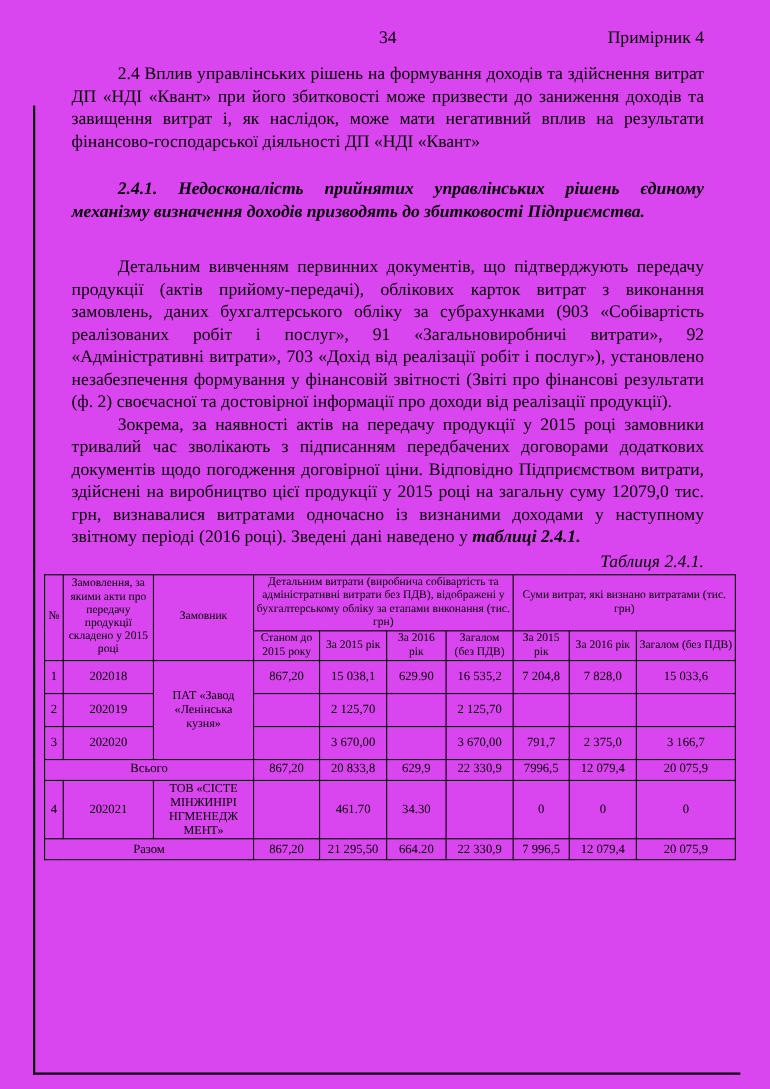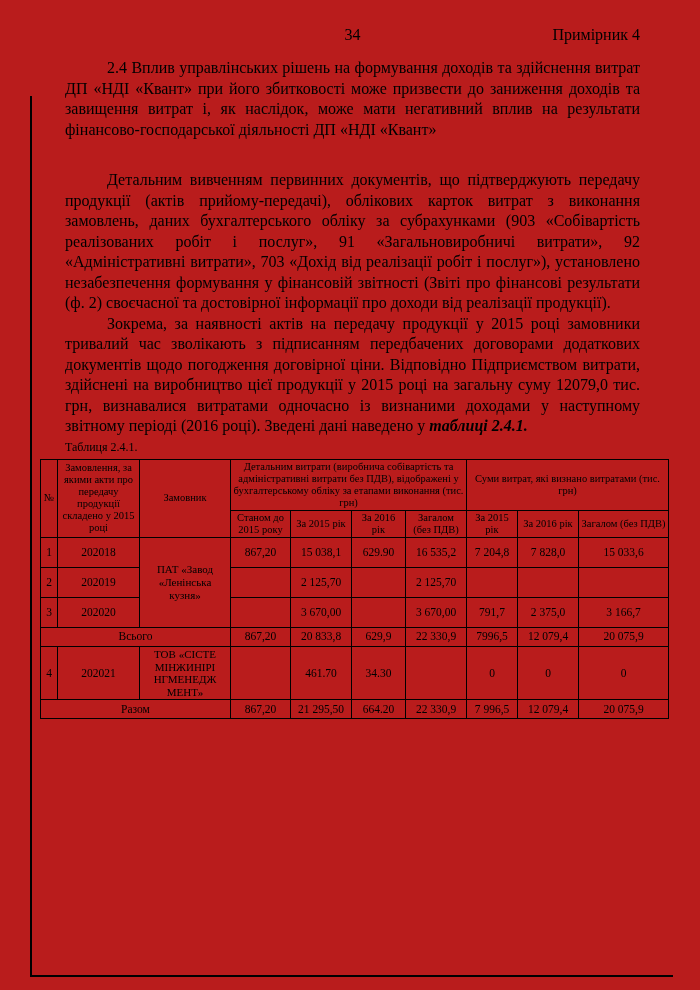--- a/index.html
+++ b/index.html
@@ -1,20 +1,20 @@
 <!DOCTYPE html>
 <html><head>
 <meta charset="utf-8">
 <style>
   html, body { margin: 0; padding: 0; background: #ffffff; }
   .page {
     position: relative;
     width: 700px;
     height: 990px;
-    background: #b91c1c;
+    background: #d946ef;
     color: #000;
     font-family: "Liberation Serif", serif;
     overflow: hidden;
   }
   .edge-left {
     position: absolute;
     left: 30px; top: 96px; bottom: 13px;
     width: 2px; background: #000;
   }
   .edge-bottom {
@@ -58,22 +58,24 @@
     font-size: 16px;
     line-height: 20.5px;
     font-weight: bold;
     font-style: italic;
     text-align: justify;
     text-indent: 42px;
   }
   .p1 { margin-top: 30px; }
   .it { font-style: italic; font-weight: bold; }
   .tcaption {
-    font-size: 12px;
+    font-size: 16px;
     line-height: 19px;
+    font-style: italic;
+    text-align: right;
     margin-top: 1px;
   }
   .dtable {
     border-collapse: collapse;
     table-layout: fixed;
     width: 628px;
     margin-left: -25px;
     margin-top: 2px;
     font-size: 11px;
     line-height: 1.15;
@@ -105,20 +107,21 @@
 
   <div class="content">
 
     <div class="pagehead">
       <span class="pagenum">34</span>
       <span>Примірник 4</span>
     </div>
 
     <p class="h24">2.4 Вплив управлінських рішень на формування доходів та здійснення витрат ДП «НДІ «Квант» при його збитковості може призвести до заниження доходів та завищення витрат і, як наслідок, може мати негативний вплив на результати фінансово-господарської діяльності ДП «НДІ «Квант»</p>
 
+    <p class="h241">2.4.1. Недосконалість прийнятих управлінських рішень єдиному механізму визначення доходів призводять до збитковості Підприємства.</p>
 
     <p class="body p1">Детальним вивченням первинних документів, що підтверджують передачу продукції (актів прийому-передачі), облікових карток витрат з виконання замовлень, даних бухгалтерського обліку за субрахунками (903 «Собівартість реалізованих робіт і послуг», 91 «Загальновиробничі витрати», 92 «Адміністративні витрати», 703 «Дохід від реалізації робіт і послуг»), установлено незабезпечення формування у фінансовій звітності (Звіті про фінансові результати (ф. 2) своєчасної та достовірної інформації про доходи від реалізації продукції).</p>
 
     <p class="body"><span>Зокрема, за наявності актів на передачу продукції у 2015 році замовники тривалий час зволікають з підписанням передбачених договорами додаткових документів щодо погодження договірної ціни. Відповідно Підприємством витрати, здійснені на виробництво цієї продукції у 2015 році на загальну суму 12079,0 тис. грн, визнавалися витратами одночасно із визнаними доходами у наступному звітному періоді (2016 році). Зведені дані наведено у </span><span class="it">таблиці 2.4.1.</span></p>
 
 
     <div class="tcaption">Таблиця 2.4.1.</div>
 
     <table class="dtable">
       <colgroup>

